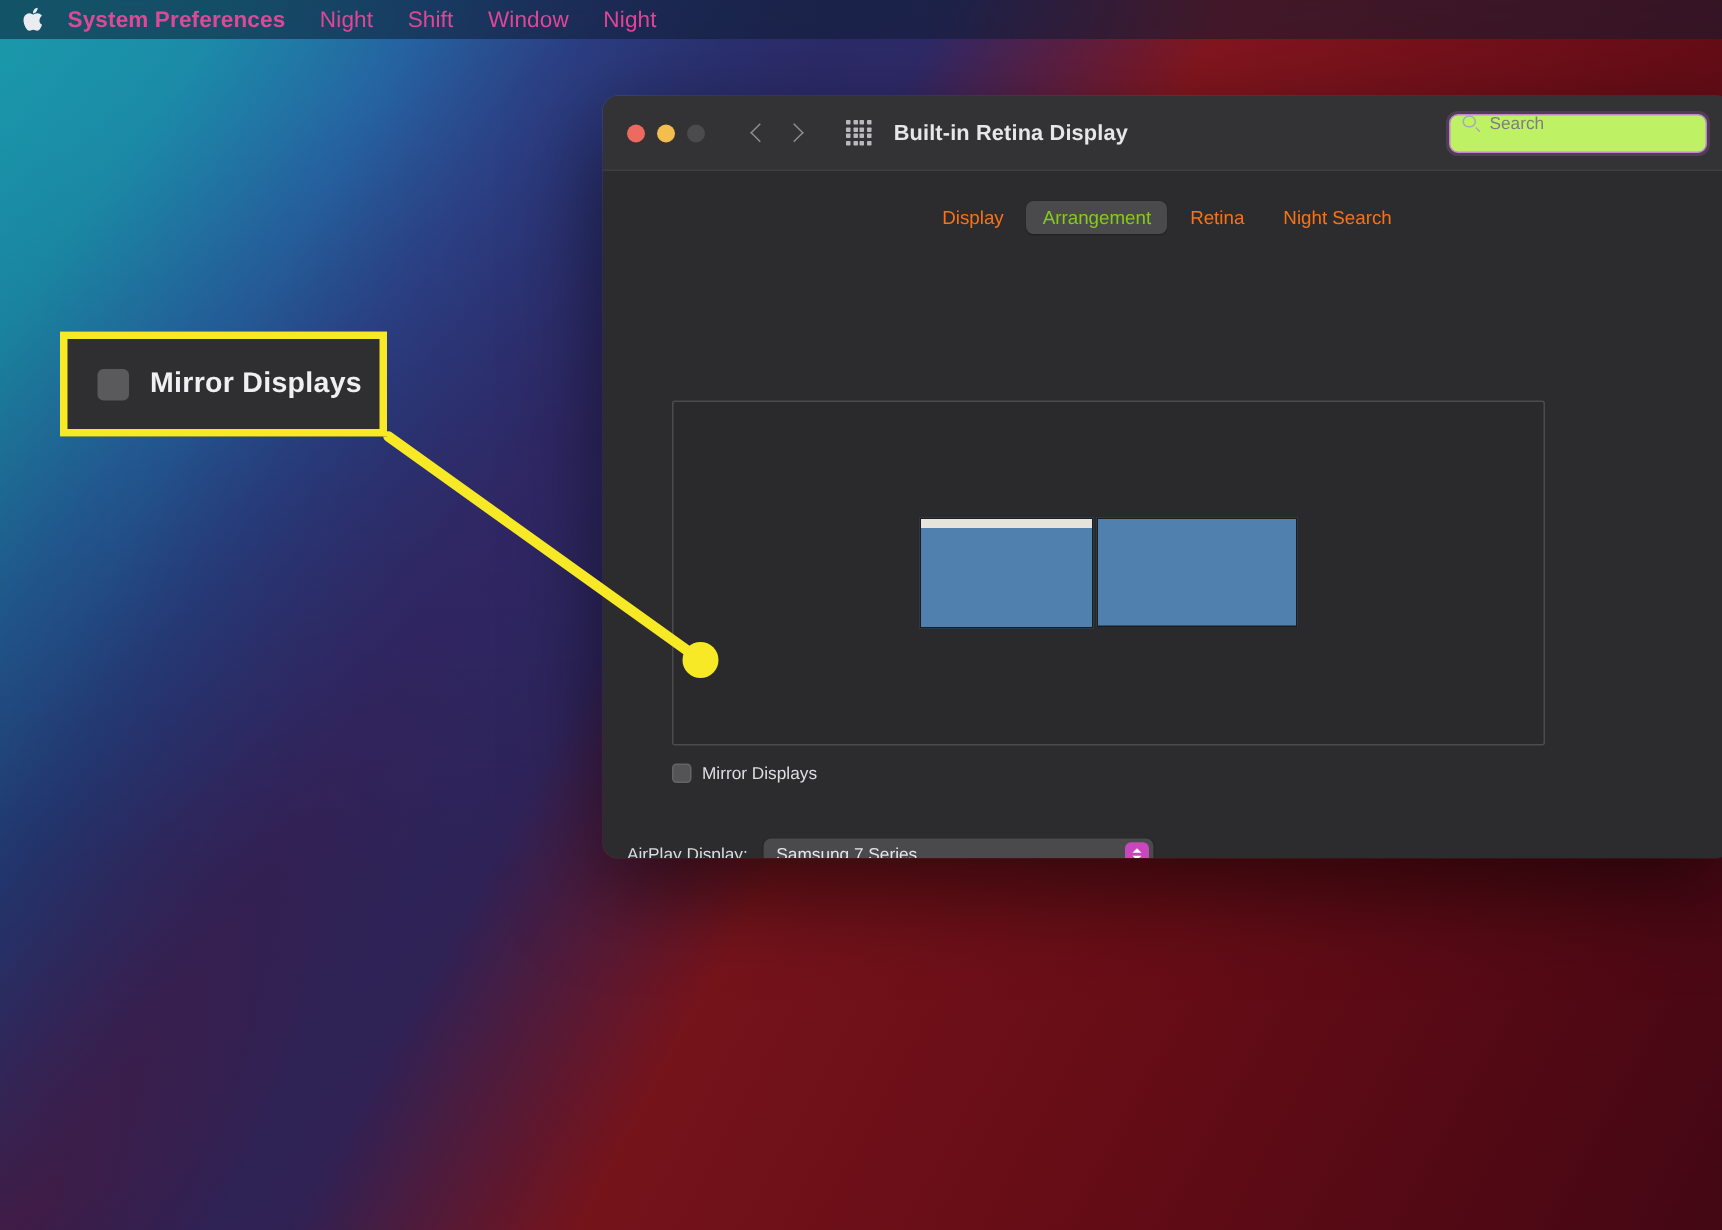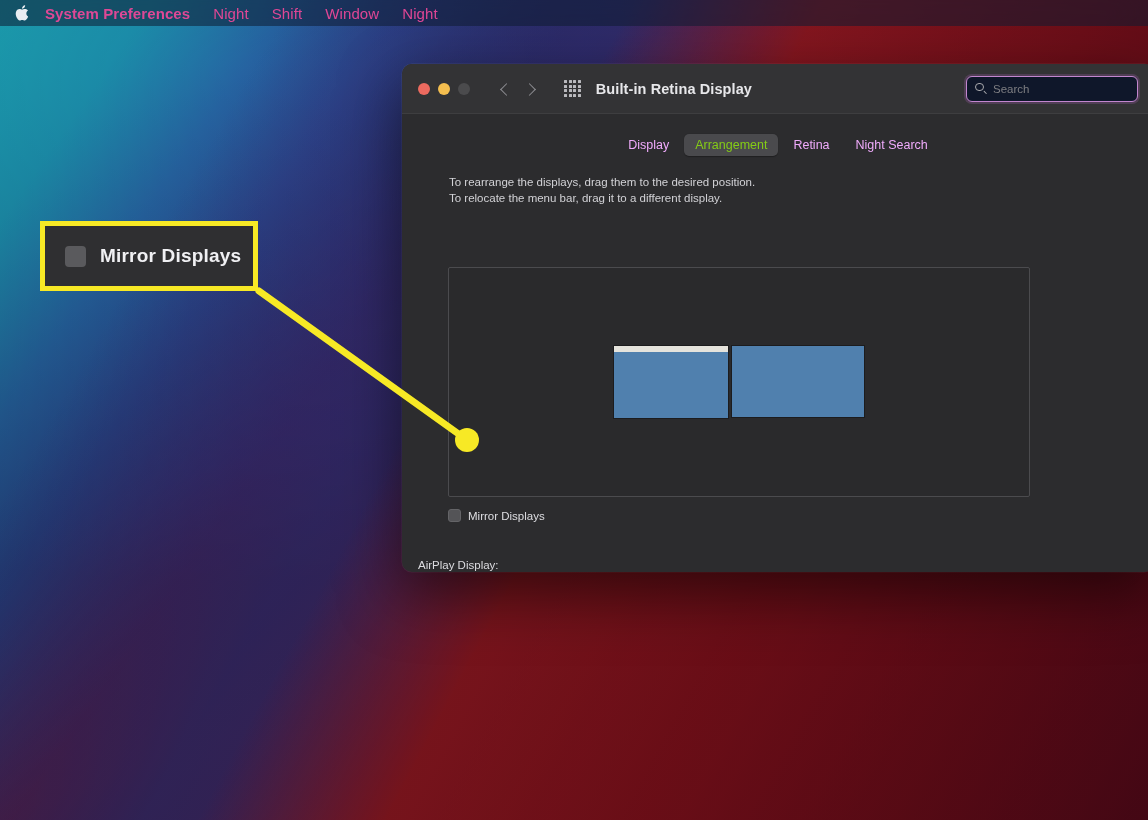--- a/index.html
+++ b/index.html
@@ -79,39 +79,39 @@
   .gridicon i { width:3px; height:3px; background:#b9b9bd; border-radius:0.5px; display:block; }
 
   #wintitle {
     margin-left:15px;
     color:#e7e7ea; font-size:14.5px; font-weight:bold;
     letter-spacing:0.1px; white-space:nowrap;
   }
   #searchbox {
     position:absolute; right:16px; top:50%; transform:translateY(-50%);
     width:172px; height:26px;
-    background:#0f172a;
+    background:#bef264;
     border-radius:6px;
     border:1.5px solid #c386cf;
     box-shadow:0 0 0 2px rgba(186,104,200,0.22);
-    display:flex; align-items:center; padding:0 8px;
+    display:flex; padding:0 8px;
   }
   .search-glyph { width:12px; height:12px; position:relative; margin-right:6px; flex:none; }
   .search-glyph .ring { position:absolute; width:8.5px; height:8.5px; border:1.4px solid #a9a9ad; border-radius:50%; top:0; left:0; }
   .search-glyph .stem { position:absolute; width:4.4px; height:1.4px; background:#a9a9ad; transform:rotate(45deg); bottom:1px; right:-0.4px; border-radius:1px; }
   #searchph { color:#7e7e82; font-size:11.5px; }
 
   
   #content {
     position:absolute; left:16px; top:62px; right:16px; bottom:0;
     background:#2c2c2e;
   }
   #tabbar { display:flex; justify-content:center; gap:4px; padding-top:8px; }
   .tab {
-    font-size:12.5px; color:#f0abfc;
+    font-size:12.5px; color:#f97316;
     padding:4px 11px; border-radius:5px;
     white-space:nowrap;
   }
   .tab.active { background:#4a4a4d; color:#84cc16; box-shadow:0 0.5px 1px rgba(0,0,0,0.3); }
 
   #instructions {
     margin-top:19px; padding-left:31px;
     color:#d2d2d6; font-size:11.5px; line-height:15.5px;
   }
 
@@ -146,20 +146,21 @@
     width:13px; height:13px; border-radius:3px;
     background:#545457; border:0.5px solid #646467;
     flex:none;
   }
   .cb-label { color:#dedee2; font-size:11.5px; }
 
   #airplay-row {
     position:absolute; left:0px; top:433px;
     display:flex; align-items:center; gap:10px; width:100%;
     padding-left:0;
+    text-decoration:underline;
   }
   #airplay-label { color:#dcdce0; font-size:11.5px; margin-left:0; white-space:nowrap; }
   #airplay-select {
     position:relative;
     width:260px; height:21px;
     background:#4a4a4d; border-radius:5px;
     display:flex; align-items:center;
     padding-left:9px;
     box-shadow:0 0.5px 1px rgba(0,0,0,0.35);
   }
@@ -255,41 +256,44 @@
 
   <div id="content">
 
     <div id="tabbar">
       <span class="tab">Display</span>
       <span class="tab active">Arrangement</span>
       <span class="tab">Retina</span>
       <span class="tab">Night Search</span>
     </div>
 
-    <div id="instructions">
-      <div>To rearrange the displays, drag them to the desired position.</div>
-      <div>To relocate the menu bar, drag it to a different display.</div>
-    </div>
 
     <div id="preview">
       <div id="displays">
         <div class="display" id="display-left">
           <div class="menubar-strip"></div>
         </div>
         <div class="display" id="display-right"></div>
       </div>
     </div>
 
     <div id="mirror-row">
       <span class="cbox"></span>
       <span class="cb-label">Mirror Displays</span>
     </div>
 
     <div id="airplay-row">
       <span id="airplay-label">AirPlay Display:</span>
+      <div id="airplay-select">
+        <span id="airplay-value">Samsung 7 Series</span>
+        <span class="stepper">
+          <i class="ar up"></i>
+            <i class="ar dn"></i>
+        </span>
+      </div>
     </div>
 
   </div>
 </div>
 
 <svg id="callout-svg" width="1148" height="820">
   <line x1="259" y1="291" x2="467" y2="440" stroke="#f7e925" stroke-width="7" stroke-linecap="round"></line>
   <circle cx="467" cy="440" r="12" fill="#f7e925"></circle>
 </svg>
 

